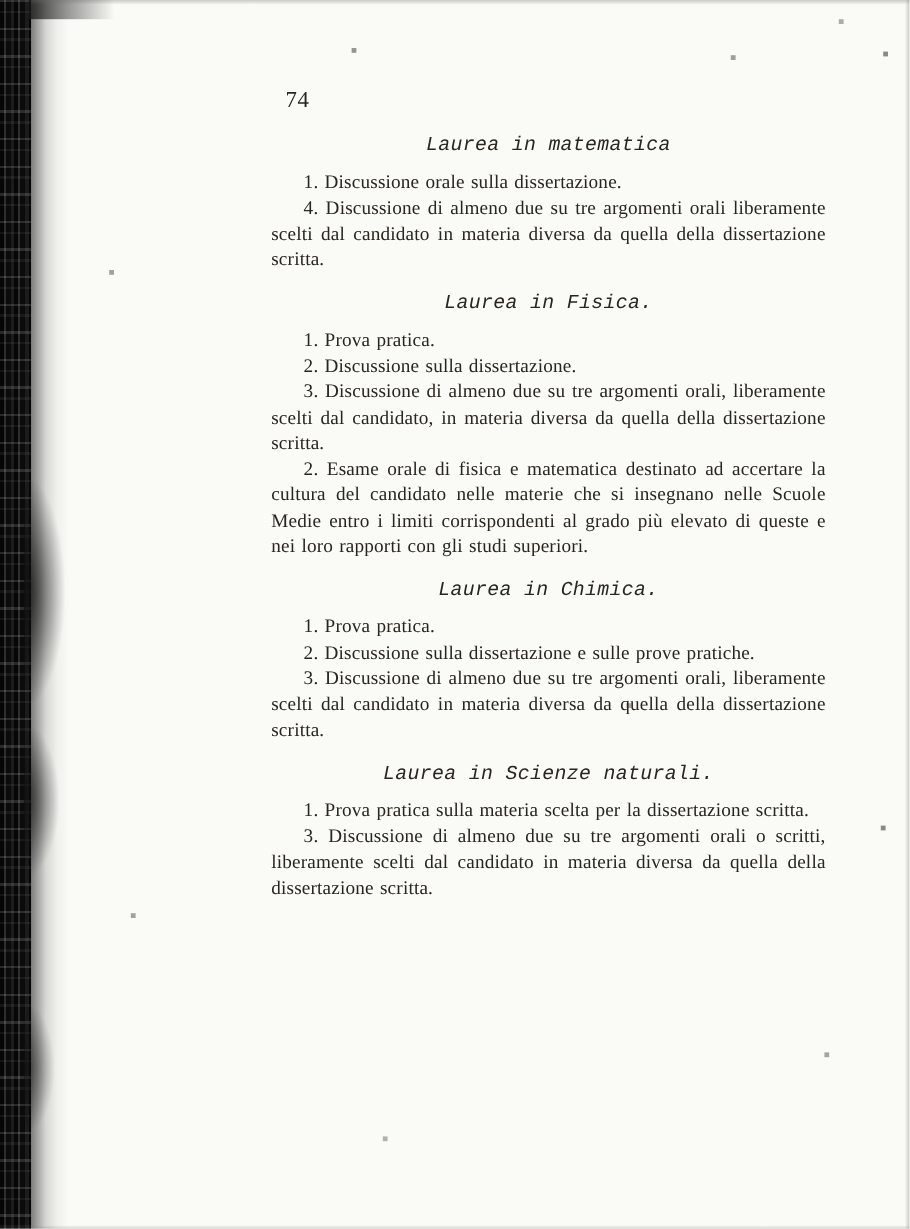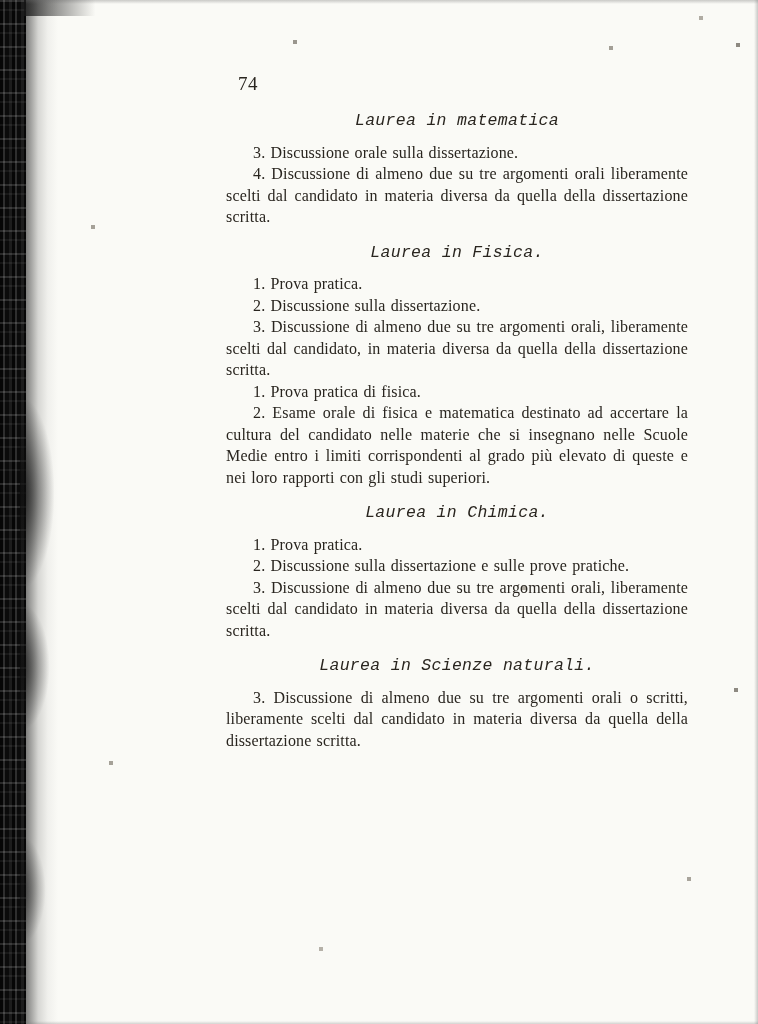--- a/index.html
+++ b/index.html
@@ -131,41 +131,41 @@
 <div class="top-edge"></div>
 <div class="right-edge"></div>
 <div class="bottom-edge"></div>
 <div class="specks"></div>
 
 <div class="content">
   <div class="page-number">74</div>
   <div id="sections-host">
   <section class="laurea-section">
     <h3 class="heading">Laurea in matematica</h3>
-  <p class="item">3. Discussione orale sulla dissertazione.</p>
+  <p class="item">1. Discussione orale sulla dissertazione.</p>
         <p class="item">4. Discussione di almeno due su tre argomenti orali liberamente scelti dal candidato in materia diversa da quella della dissertazione scritta.</p>
       </section>
 
   <section class="laurea-section">
     <h3 class="heading">Laurea in Fisica.</h3>
   <p class="item">1. Prova pratica.</p>
         <p class="item">2. Discussione sulla dissertazione.</p>
         <p class="item">3. Discussione di almeno due su tre argomenti orali, liberamente scelti dal candidato, in materia diversa da quella della dissertazione scritta.</p>
       </section>
 
   <section class="laurea-section">
-  <p class="item">1. Prova pratica di fisica.</p>
         <p class="item">2. Esame orale di fisica e matematica destinato ad accertare la cultura del candidato nelle materie che si insegnano nelle Scuole Medie entro i limiti corrispondenti al grado più elevato di queste e nei loro rapporti con gli studi superiori.</p>
       </section>
 
   <section class="laurea-section">
     <h3 class="heading">Laurea in Chimica.</h3>
   <p class="item">1. Prova pratica.</p>
         <p class="item">2. Discussione sulla dissertazione e sulle prove pratiche.</p>
         <p class="item">3. Discussione di almeno due su tre argomenti orali, liberamente scelti dal candidato in materia diversa da quella della dissertazione scritta.</p>
       </section>
 
   <section class="laurea-section">
     <h3 class="heading">Laurea in Scienze naturali.</h3>
+  <p class="item">1. Prova pratica sulla materia scelta per la dissertazione scritta.</p>
         <p class="item">3. Discussione di almeno due su tre argomenti orali o scritti, liberamente scelti dal candidato in materia diversa da quella della dissertazione scritta.</p>
       </section>
 </div>
 </div>
 
 </body></html>

